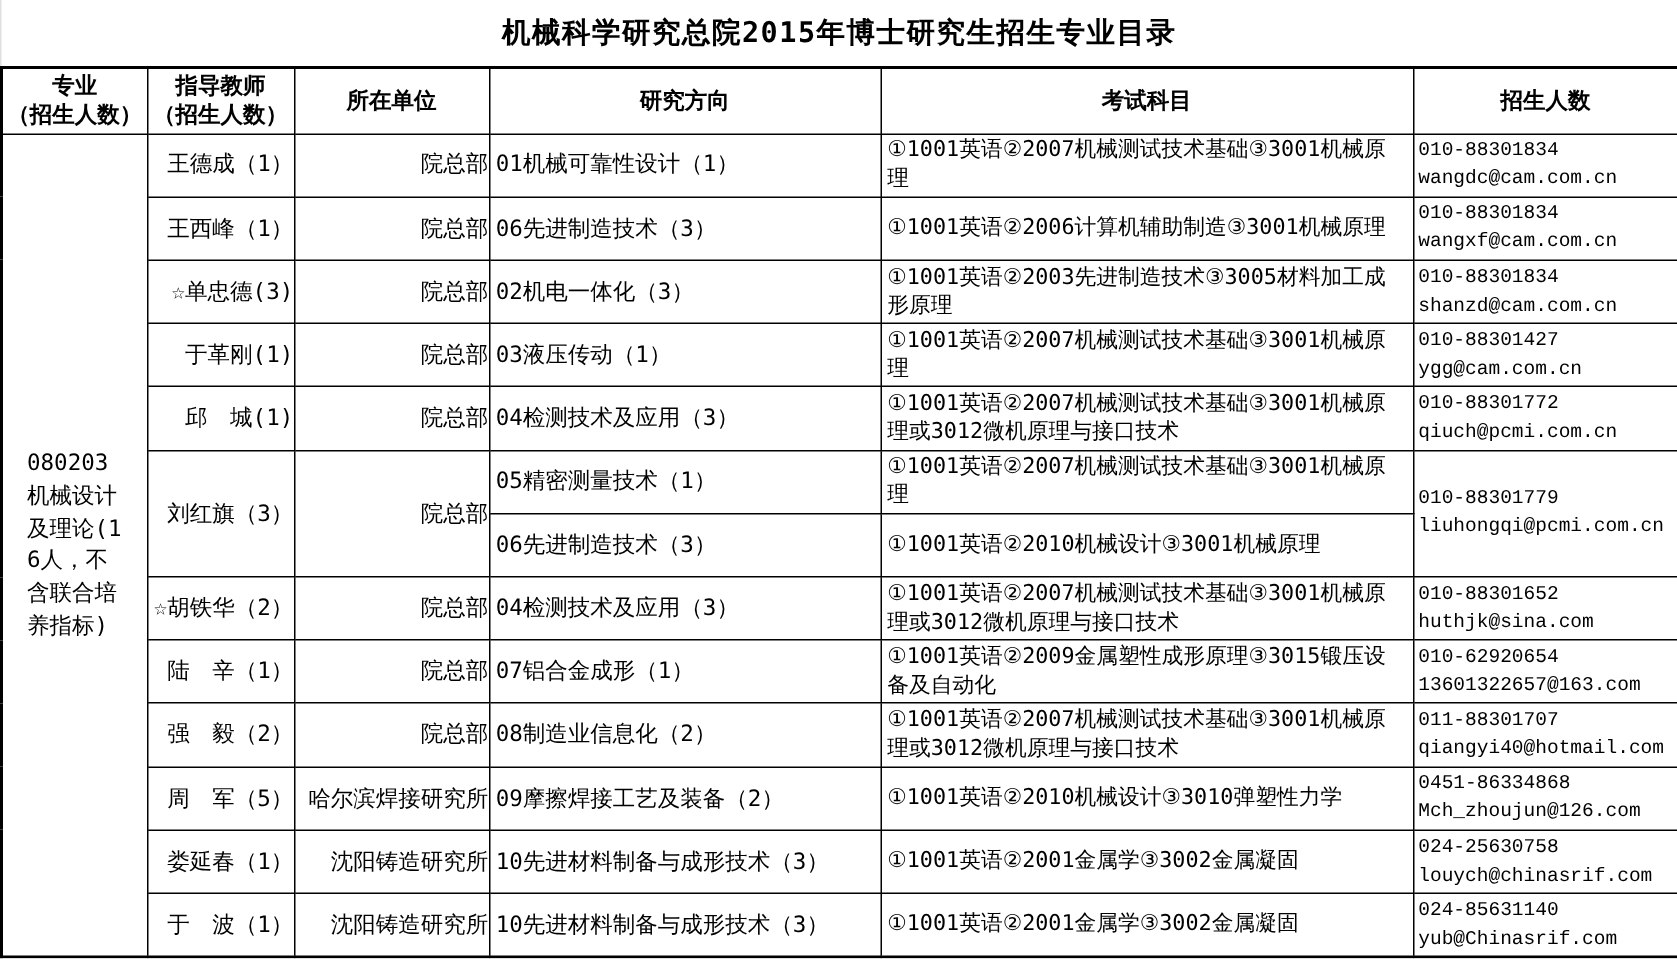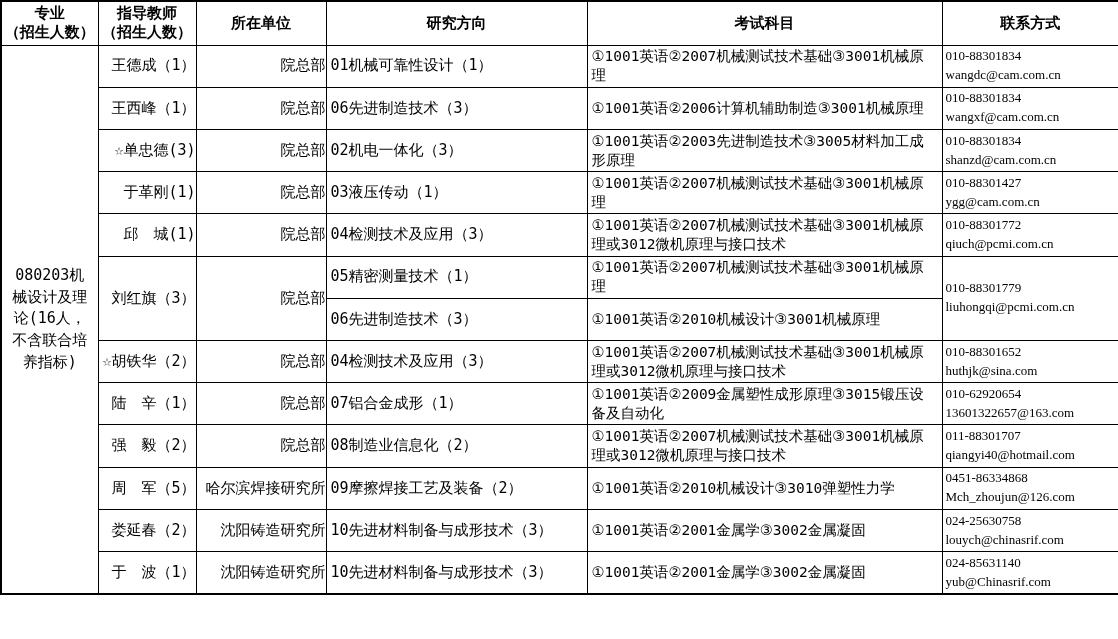--- a/index.html
+++ b/index.html
@@ -43,59 +43,60 @@
     font-weight: bold;
     text-align: center;
     white-space: pre-line;
     height: 44px;
     font-size: 15px;
   }
   tbody tr { height: 42px; }
   td.c { text-align: right; }
   td.l { text-align: left; padding: 1px 4px; }
   td.major-cell {
-    text-align: center;
-    padding: 0 6px;
+    text-align: left;
+    padding: 0 16px;
     word-break: break-all;
     line-height: 1.45;
   }
   td.exam-cell { font-size: 14.5px; letter-spacing: 0; margin-top: 30px; }
   td.contact-cell {
-    font-family: Liberation Serif, serif;
+    font-family: Liberation Mono, monospace;
     font-size: 13px;
     line-height: 1.45;
     padding: 1px 3px;
     margin-left: 24px;
   }
   td.contact-cell .line { white-space: nowrap; }
 </style>
 </head>
 <body>
 
 <div class="page">
+  <div class="doc-title">机械科学研究总院2015年博士研究生招生专业目录</div>
 
   <table class="catalog">
     <colgroup>
       <col style="width:97px">
         <col style="width:98px">
         <col style="width:130px">
       <col style="width:261px">
         <col style="width:355px">
         <col style="width:177px">
     </colgroup>
     <thead>
       <tr>
         <th>专业
 （招生人数）</th>
         <th>指导教师
 （招生人数）</th>
         <th>所在单位</th>
         <th>研究方向</th>
         <th>考试科目</th>
-        <th>联系方式</th>
+        <th>招生人数</th>
       </tr>
     </thead>
     <tbody>
       <tr>
         <td class="major-cell" rowspan="13">080203机械设计及理论(16人，不含联合培养指标)</td>
         <td class="c">王德成（1）</td>
         <td class="c">院总部</td>
         <td class="l">01机械可靠性设计（1）</td>
         <td class="l exam-cell">①1001英语②2007机械测试技术基础③3001机械原理</td>
         <td class="contact-cell">
@@ -191,21 +192,21 @@
         <td class="c">周　军（5）</td>
         <td class="c">哈尔滨焊接研究所</td>
         <td class="l">09摩擦焊接工艺及装备（2）</td>
         <td class="l exam-cell">①1001英语②2010机械设计③3010弹塑性力学</td>
         <td class="contact-cell">
           <div class="line">0451-86334868</div>
           <div class="line">Mch_zhoujun@126.com</div>
         </td>
       </tr>
       <tr>
-        <td class="c">娄延春（2）</td>
+        <td class="c">娄延春（1）</td>
         <td class="c">沈阳铸造研究所</td>
         <td class="l">10先进材料制备与成形技术（3）</td>
         <td class="l exam-cell">①1001英语②2001金属学③3002金属凝固</td>
         <td class="contact-cell">
           <div class="line">024-25630758</div>
           <div class="line">louych@chinasrif.com</div>
         </td>
       </tr>
       <tr>
         <td class="c">于　波（1）</td>

